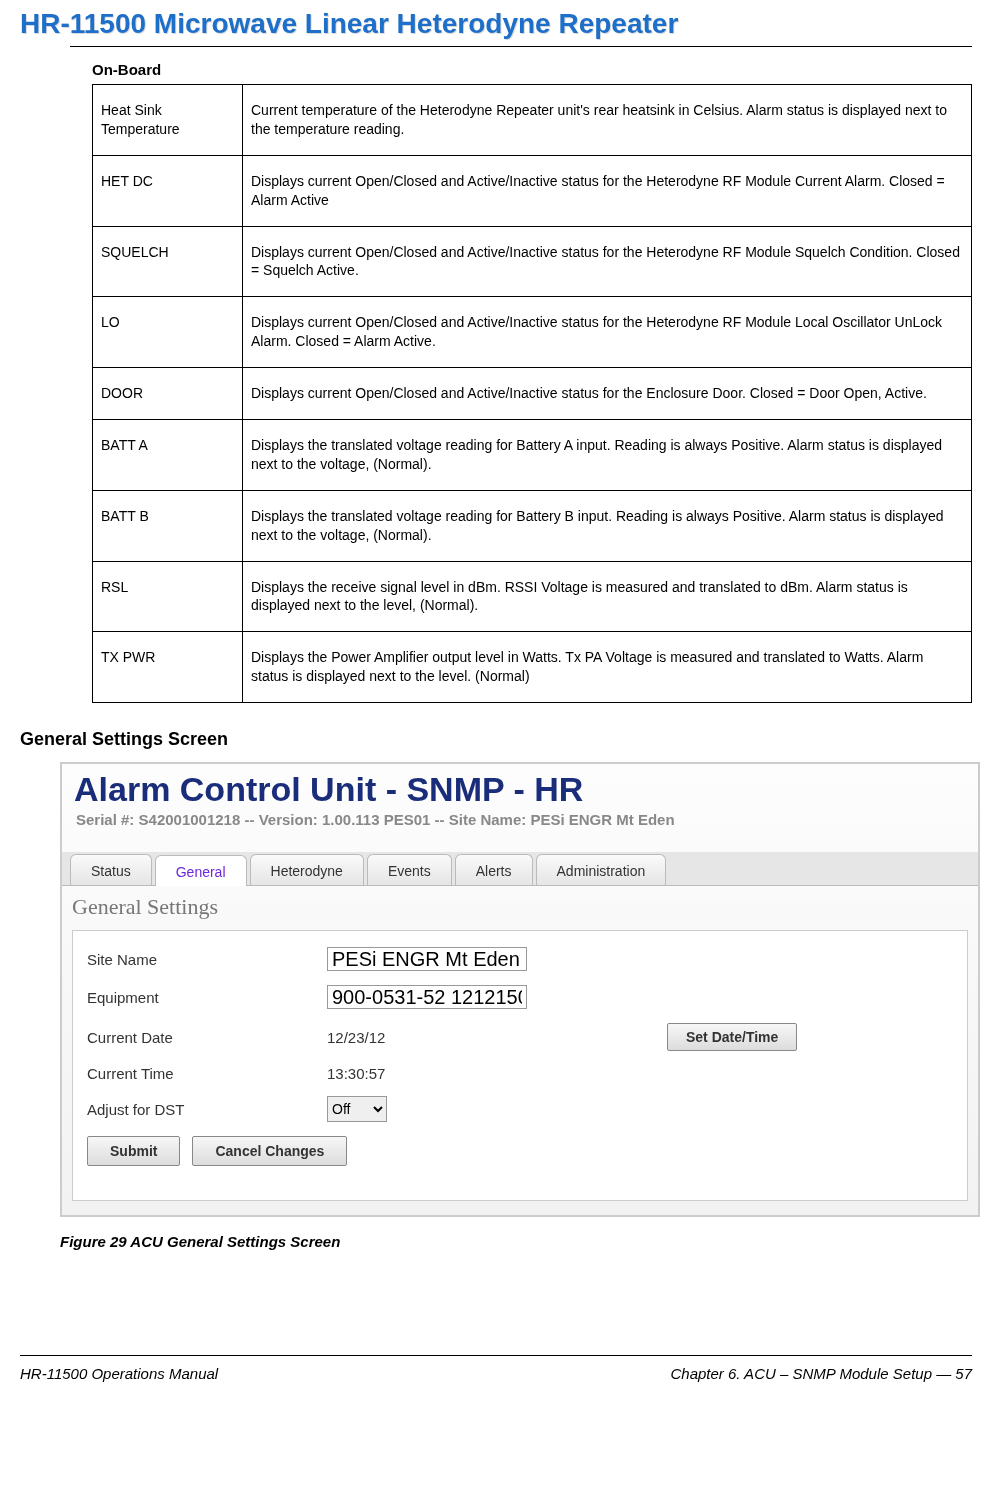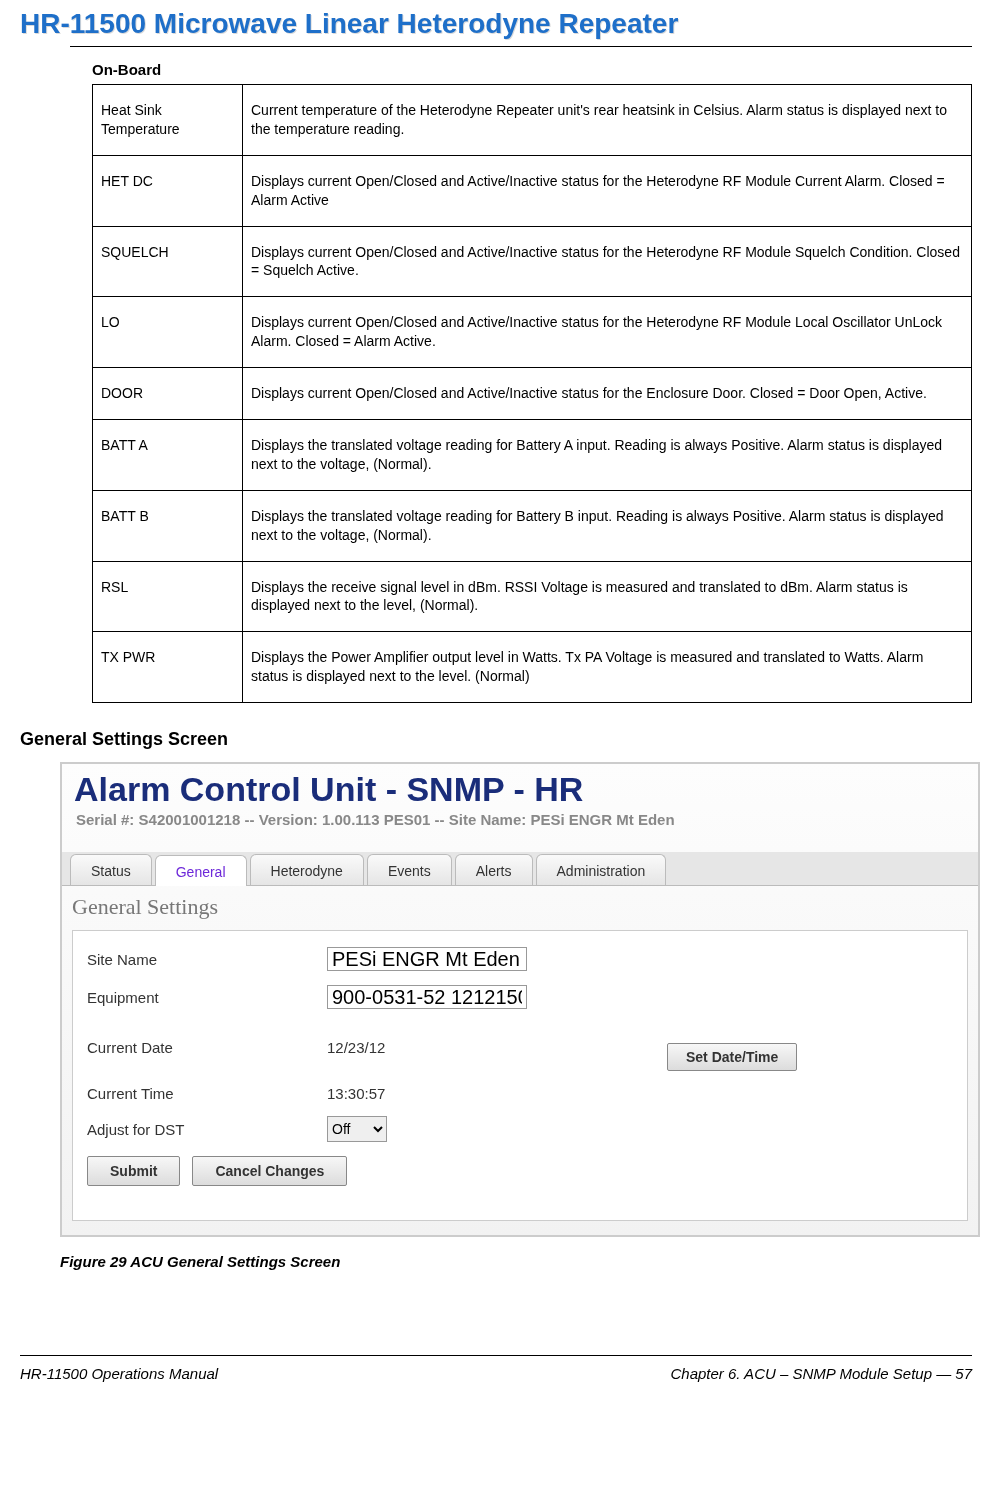--- a/index.html
+++ b/index.html
@@ -137,21 +137,21 @@
     border: 1px solid #888;
     background: linear-gradient(#f7f7f7,#dcdcdc);
     padding: 6px 22px;
     font-weight: bold;
     font-family: "Trebuchet MS", Verdana, sans-serif;
     font-size: 14px;
     color: #333;
     cursor: pointer;
     border-radius: 2px;
   }
-  .btn.small { padding: 5px 18px; margin-top: 20px; }
+  .btn.small { padding: 5px 18px; }
   select.dst {
     height: 26px;
     width: 60px;
     font-size: 14px;
     border: 1px solid #999;
   }
   .caption {
     font-weight: bold;
     font-style: italic;
     margin: 16px 0 0 40px;

